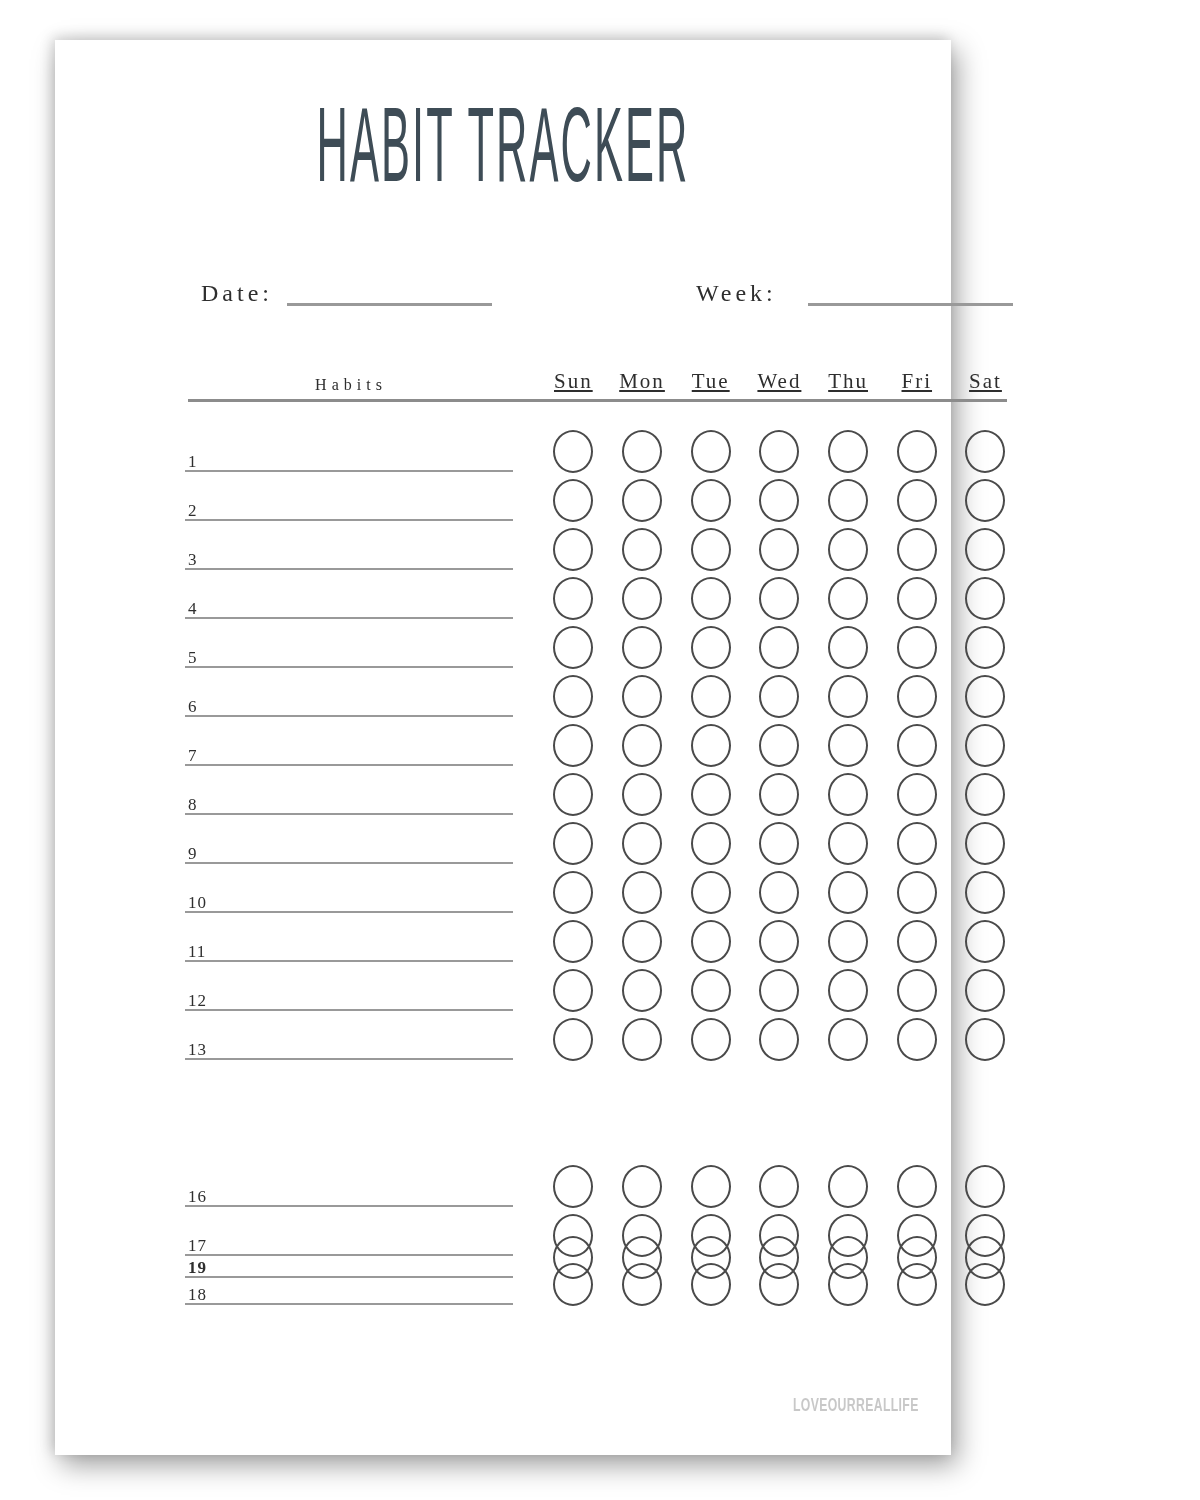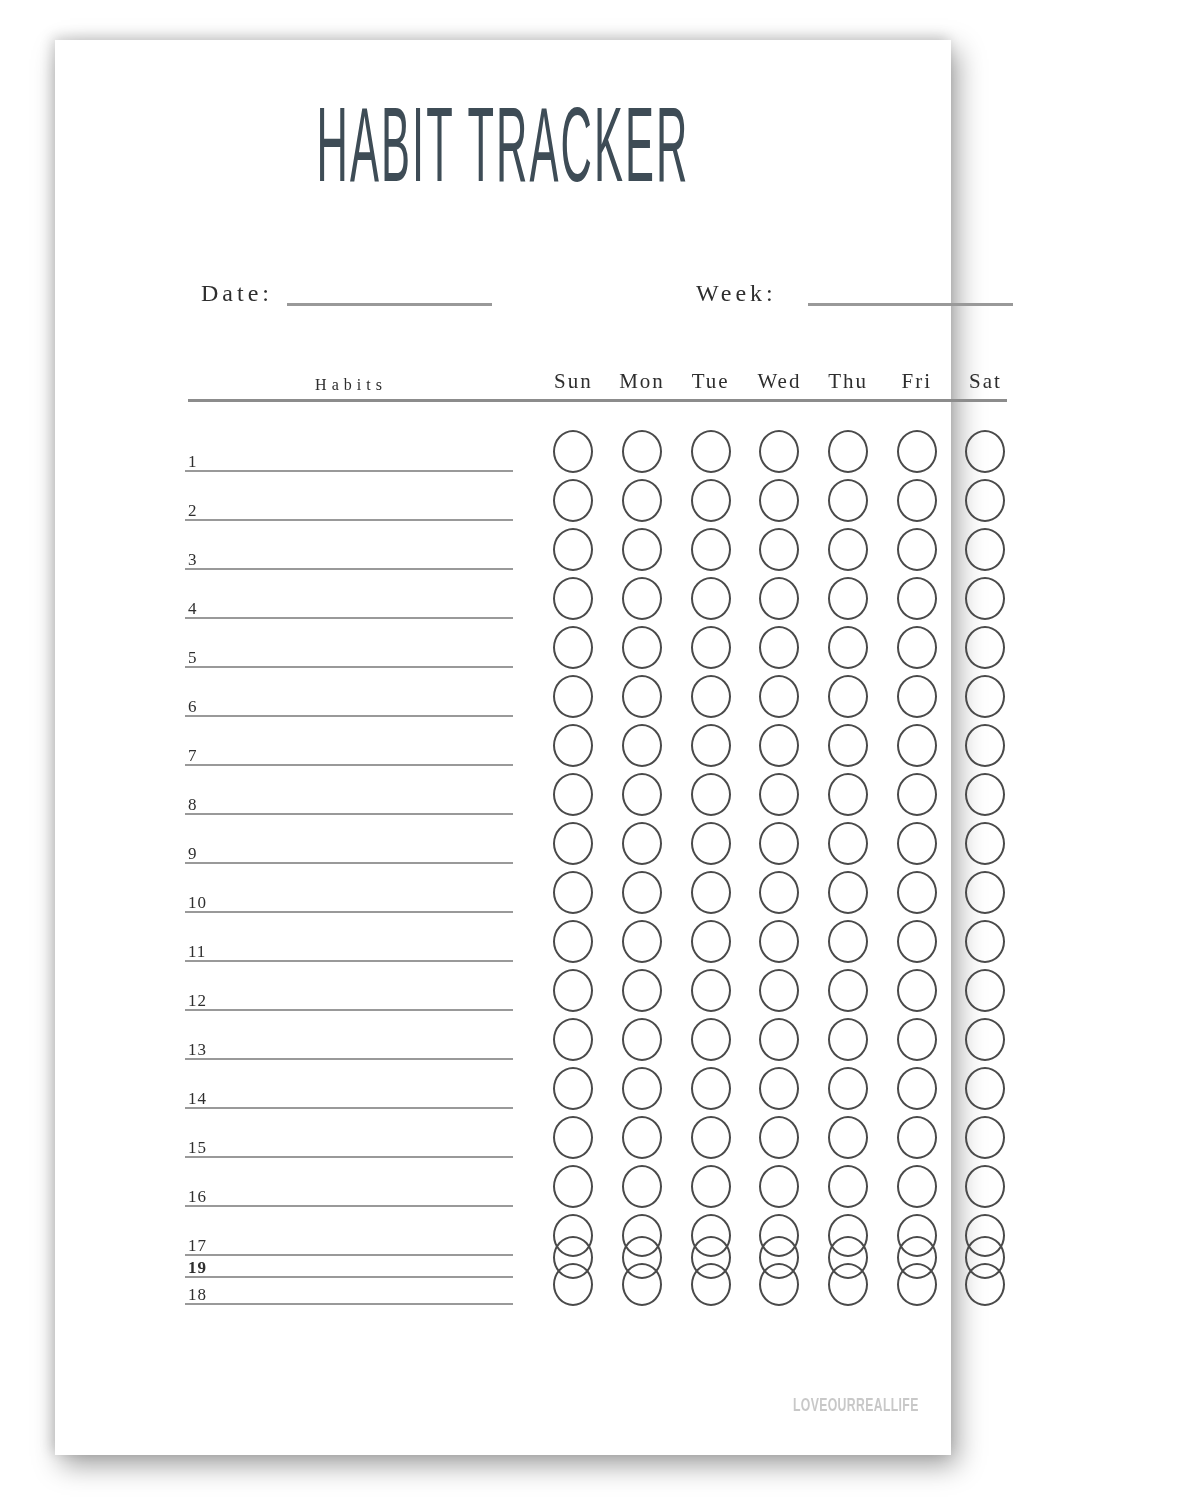--- a/index.html
+++ b/index.html
@@ -91,20 +91,21 @@
     align-items: flex-end;
   }
   .day-cell {
     width: 68.7px;
     text-align: center;
     font-size: 21px;
     letter-spacing: 2px;
     color: var(--text-color, #2e2e2e);
     padding-bottom: 2px;
     white-space: nowrap;
+    text-decoration: underline;
   }
   .header-rule {
     position: absolute;
     left: 133px;
     top: 359px;
     width: 819px;
     height: 0;
     border-top: 3px solid var(--rule-color, #8c8c8c);
   }
 
@@ -549,74 +550,20 @@
               <div class="circle"></div>
             </div>
             <div class="cell">
               <div class="circle"></div>
             </div>
             <div class="cell">
               <div class="circle"></div>
             </div>
           </div>
         </div>
-        <div class="row" style="top: 1027px;">
-          <span class="row-num">14</span>
-          <span class="habit-line"></span>
-          <div class="circles">
-            <div class="cell">
-              <div class="circle"></div>
-            </div>
-            <div class="cell">
-              <div class="circle"></div>
-            </div>
-            <div class="cell">
-              <div class="circle"></div>
-            </div>
-            <div class="cell">
-              <div class="circle"></div>
-            </div>
-            <div class="cell">
-              <div class="circle"></div>
-            </div>
-            <div class="cell">
-              <div class="circle"></div>
-            </div>
-            <div class="cell">
-              <div class="circle"></div>
-            </div>
-          </div>
-        </div>
-        <div class="row" style="top: 1076px;">
-          <span class="row-num">15</span>
-          <span class="habit-line"></span>
-          <div class="circles">
-            <div class="cell">
-              <div class="circle"></div>
-            </div>
-            <div class="cell">
-              <div class="circle"></div>
-            </div>
-            <div class="cell">
-              <div class="circle"></div>
-            </div>
-            <div class="cell">
-              <div class="circle"></div>
-            </div>
-            <div class="cell">
-              <div class="circle"></div>
-            </div>
-            <div class="cell">
-              <div class="circle"></div>
-            </div>
-            <div class="cell">
-              <div class="circle"></div>
-            </div>
-          </div>
-        </div>
         <div class="row" style="top: 1125px;">
           <span class="row-num">16</span>
           <span class="habit-line"></span>
           <div class="circles">
             <div class="cell">
               <div class="circle"></div>
             </div>
             <div class="cell">
               <div class="circle"></div>
             </div>

